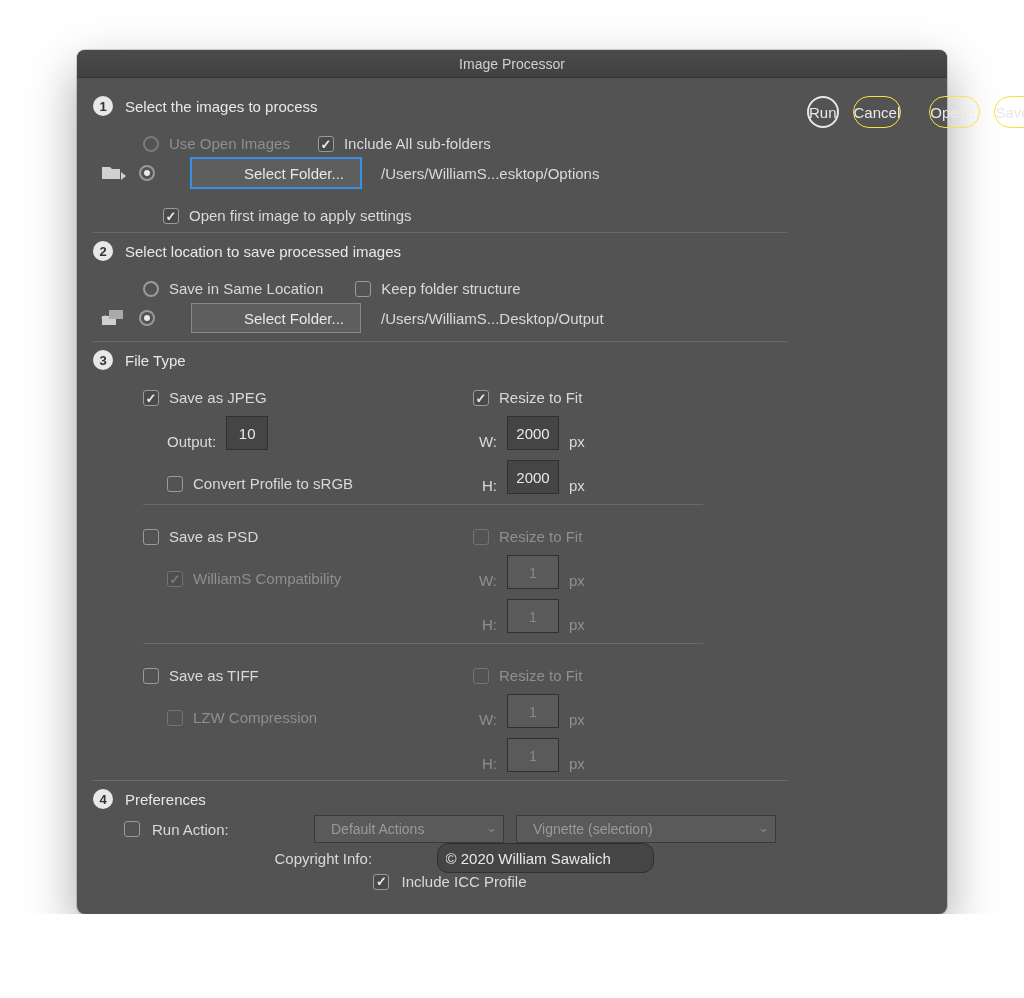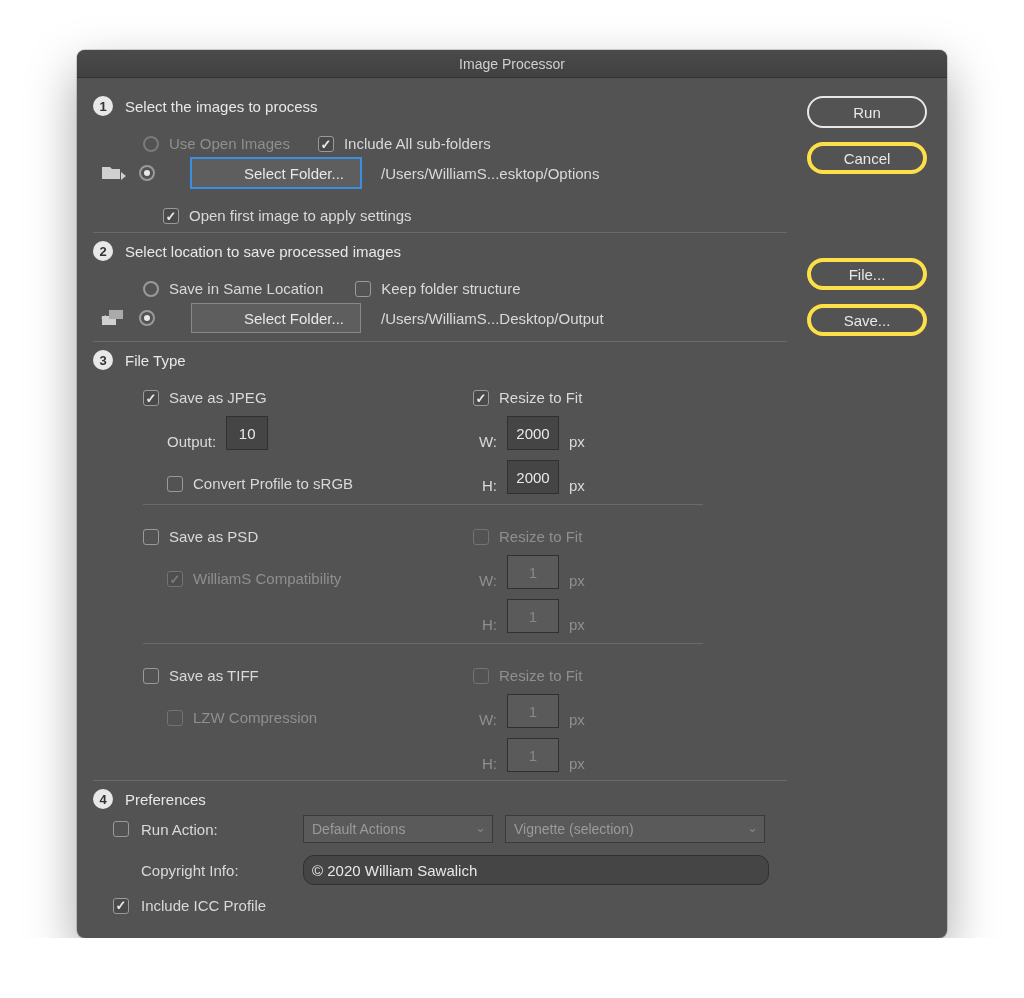--- a/index.html
+++ b/index.html
@@ -30,25 +30,25 @@
     border-bottom: 1px solid #333;
     font-size: 14px;
     color: #d0d0d0;
   }
   .content {
     display: flex;
     padding: 18px 20px 24px 16px;
     gap: 20px;
   }
   .main { flex: 1; }
-  .side { width: 120px; display: flex; flex-direction: column; gap: 14px; }
+  .side { width: 120px; display: flex; gap: 14px; }
 
   .pillbtn {
     height: 32px;
-    border: 4px solid #fde047;
+    border: 1px solid #fde047;
     border-radius: 16px;
     background: transparent;
     color: #e8e8e8;
     font-size: 15px;
     cursor: pointer;
     display: flex; align-items: center; justify-content: center;
   }
   .pillbtn.primary { border: 2px solid #e8e8e8; }
 
   .section-head {
@@ -129,42 +129,42 @@
     border:1px solid #303030;
     color:#e8e8e8;
     padding: 0 8px;
     font-size:15px;
   }
   .select {
     height:28px;
     background:#5a5a5a;
     border:1px solid #3a3a3a;
     color:#9a9a9a;
-    padding:0 24px 0 8px;
+    padding:0 24px 0 16px;
     font-size:14px;
     position:relative;
     display:flex; align-items:center;
     cursor:default;
   }
   .select::after{
     content:"⌄"; position:absolute; right:6px; top:4px; color:#888; font-size:13px;
   }
 
   
   .lefticon { width:30px; display:flex; justify-content:center; }
 
   .filetype-grid {
     display:grid;
     grid-template-columns: 320px 260px;
     column-gap: 10px;
     row-gap: 10px;
     margin-left: 50px;
     align-items:center;
   }
-  .pref-grid { margin-left: 20px; display:flex; flex-direction:column; gap:12px;}
+  .pref-grid { margin-left: 20px; display:flex; flex-direction:column; gap:0;align-items:center;}
   .pref-row { display:flex; align-items:center; gap:12px;}
   .label-col { width: 170px; }
 
   svg { display:block; }
 </style>
 </head>
 <body>
 
 <div class="window">
   <div class="titlebar">
@@ -362,20 +362,20 @@
 
     <div class="side">
       <div class="pillbtn primary">
           <span>Run</span>
         </div>
       <div class="pillbtn">
           <span>Cancel</span>
         </div>
       <div style="height:56px"></div>
       <div class="pillbtn">
-          <span>File...</span>
+          <span>Open...</span>
         </div>
       <div class="pillbtn">
           <span>Save...</span>
         </div>
     </div>
   </div>
 </div>
 
 </body></html>

